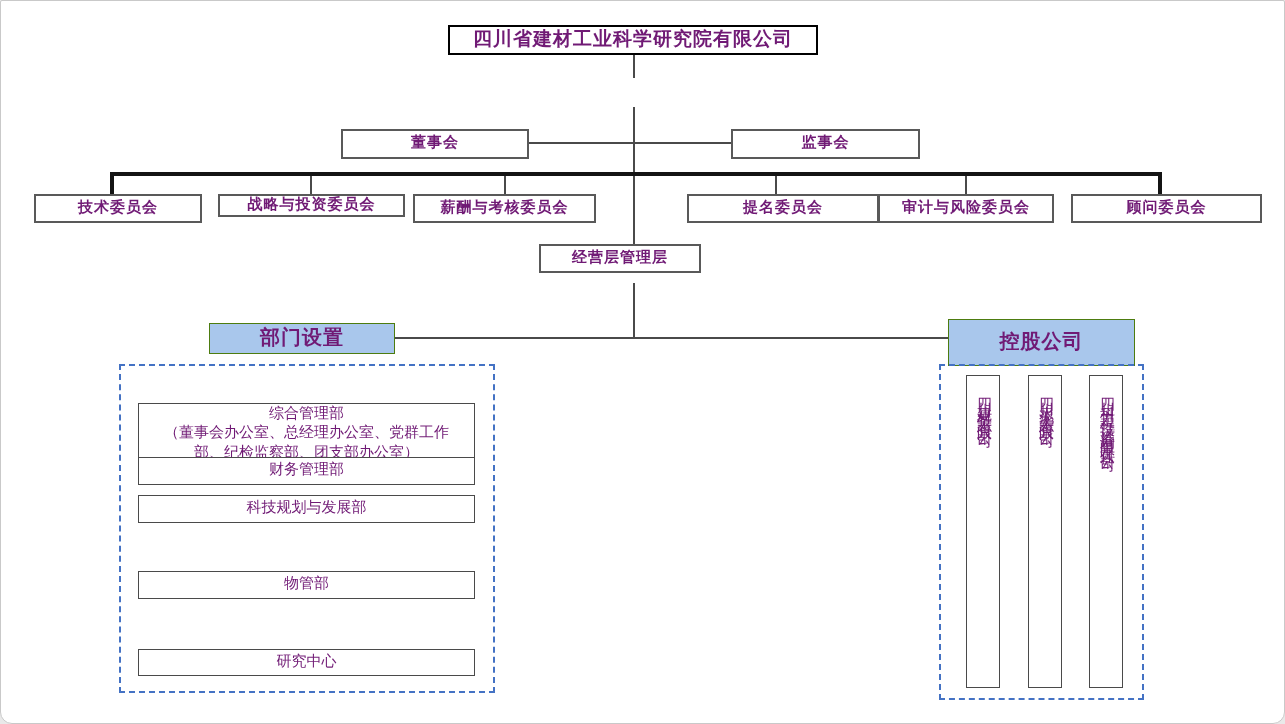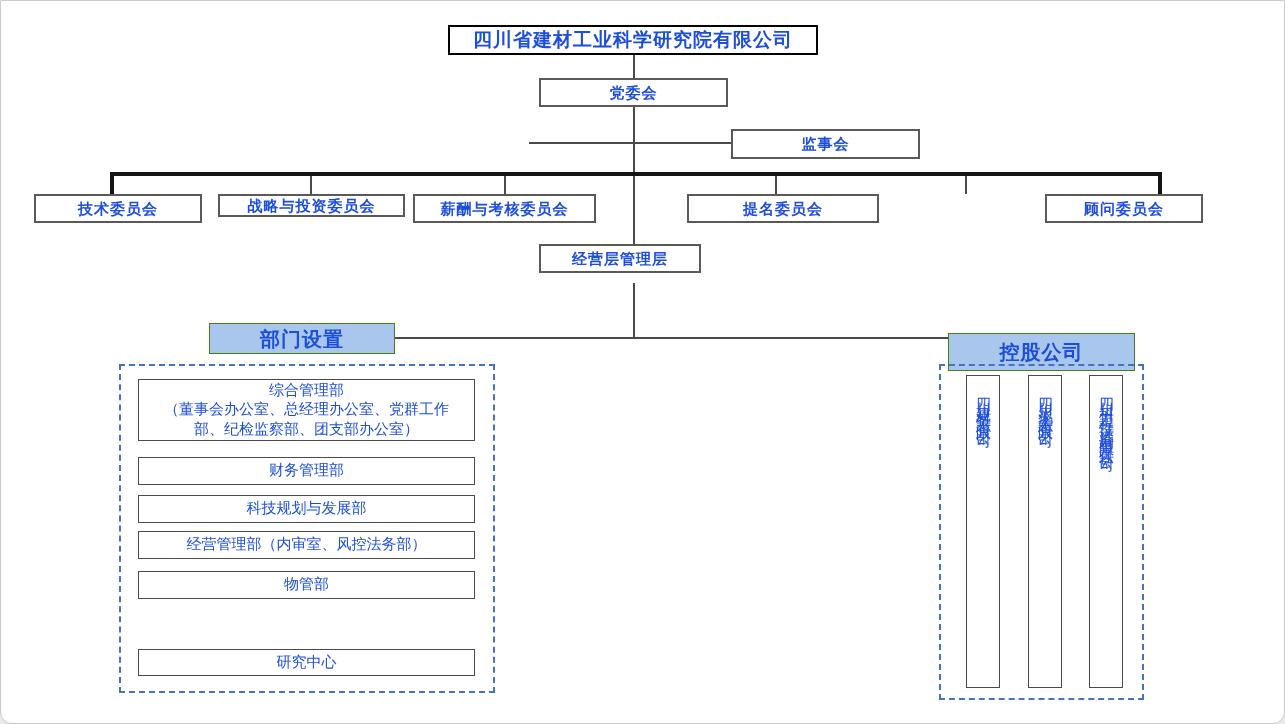--- a/index.html
+++ b/index.html
@@ -4,22 +4,22 @@
 <style>
   html,body{margin:0;padding:0;background:#e9e9e9;}
   .canvas{
     position:relative;
     width:1285px;height:724px;
     background:#ffffff;
     border:1px solid #c9c9c9;
     border-radius:2px 2px 12px 12px;
     box-sizing:border-box;
     overflow:hidden;
-    font-family:Liberation Serif, serif;
-    color:#1d4ed8;
+    font-family:Liberation Mono, monospace;
+    color:#701a75;
   }
   
   .ln{position:absolute;background:#4a4a4a;}
   .ln.v{width:2px;}
   .ln.h{height:2px;}
   .ln.thick{background:#141414;}
   
   .node{
     position:absolute;
     display:flex;align-items:center;justify-content:center;
@@ -41,21 +41,21 @@
     border:2px dashed var(--dash-color,#4472C4);
     box-sizing:border-box;background:transparent;
   }
   .dept{
     position:absolute;left:137px;width:337px;height:28px;
     display:flex;align-items:center;justify-content:center;
     border:1.5px solid #4a4a4a;background:#fff;
     font-size:15px;font-weight:normal;text-align:center;
     box-sizing:border-box;line-height:1.3;
   }
-  .dept.multi{white-space:pre-line;padding:2px 17px;height:62px;}
+  .dept.multi{white-space:pre-line;padding:2px 17px;height:62px;margin-top:24px;}
   .vbox{
     position:absolute;width:34px;height:313px;top:374px;
     border:1.5px solid #4a4a4a;background:#fff;
     display:flex;justify-content:center;align-items:flex-start;
     padding-top:10px;box-sizing:border-box;
   }
   .vtext{
     writing-mode:vertical-rl;
     font-size:15px;letter-spacing:4px;line-height:1;
     font-weight:normal;
@@ -73,40 +73,40 @@
   <div class="ln v thick" style="left:109px;top:171px;width:4px;height:22px"></div>
   <div class="ln v" style="left:309px;top:175px;height:18px"></div>
   <div class="ln v" style="left:503px;top:175px;height:18px"></div>
   <div class="ln v" style="left:774px;top:175px;height:18px"></div>
   <div class="ln v" style="left:964px;top:175px;height:18px"></div>
   <div class="ln v thick" style="left:1157px;top:171px;width:4px;height:22px"></div>
   <div class="ln v" style="left:632px;top:282px;height:55px"></div>
   <div class="ln h" style="left:394px;top:336px;width:553px"></div>
 
   <div class="node title" style="left:447px;top:24px;width:370px;height:30px">四川省建材工业科学研究院有限公司</div>
-  <div class="node" style="left:538px;top:77px;width:189px;height:29px">党委会</div>
+  <div class="node" style="left:340px;top:128px;width:188px;height:30px">董事会</div>
   <div class="node" style="left:730px;top:128px;width:189px;height:30px">监事会</div>
 
   <div class="node" style="left:33px;top:193px;width:168px;height:29px">技术委员会</div>
   <div class="node" style="left:217px;top:193px;width:187px;height:23px">战略与投资委员会</div>
   <div class="node" style="left:412px;top:193px;width:183px;height:29px">薪酬与考核委员会</div>
   <div class="node" style="left:686px;top:193px;width:192px;height:29px">提名委员会</div>
-  <div class="node" style="left:1044px;top:193px;width:158px;height:29px">顾问委员会</div>
+  <div class="node" style="left:877px;top:193px;width:176px;height:29px">审计与风险委员会</div>
+  <div class="node" style="left:1070px;top:193px;width:191px;height:29px">顾问委员会</div>
 
   <div class="node" style="left:538px;top:243px;width:162px;height:29px">经营层管理层</div>
 
   <div class="node section-hdr" style="left:208px;top:322px;width:186px;height:31px">部门设置</div>
-  <div class="node section-hdr" style="left:947px;top:332px;width:187px;height:38px">控股公司</div>
+  <div class="node section-hdr" style="left:947px;top:318px;width:187px;height:47px">控股公司</div>
 
   <div class="dashed" style="left:118px;top:363px;width:376px;height:329px"></div>
   <div class="dept multi" style="top:378px">综合管理部
 （董事会办公室、总经理办公室、党群工作部、纪检监察部、团支部办公室）</div>
   <div class="dept" style="top:456px">财务管理部</div>
   <div class="dept" style="top:494px">科技规划与发展部</div>
-  <div class="dept" style="top:530px">经营管理部（内审室、风控法务部）</div>
   <div class="dept" style="top:570px">物管部</div>
   <div class="dept" style="top:648px;height:27px">研究中心</div>
 
   <div class="dashed" style="left:938px;top:363px;width:205px;height:336px"></div>
   <div class="vbox" style="left:965px">
     <span class="vtext">四川建材杂志有限公司</span>
   </div>
   <div class="vbox" style="left:1027px">
     <span class="vtext">四川水泥杂志有限公司</span>
   </div>

